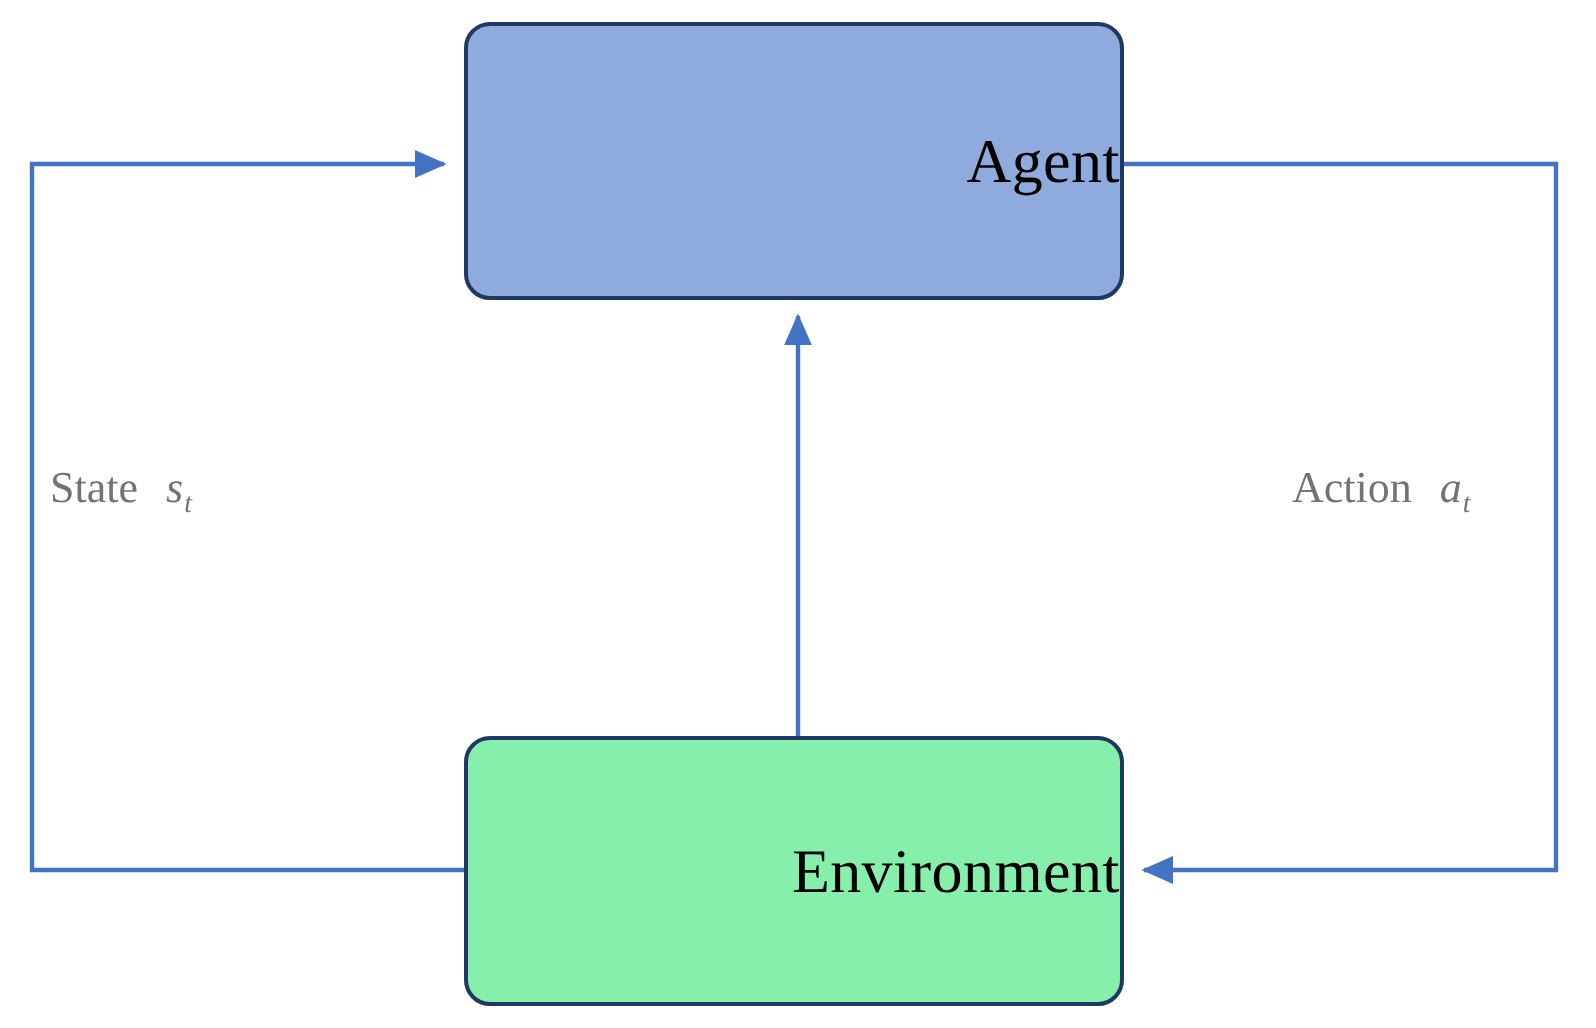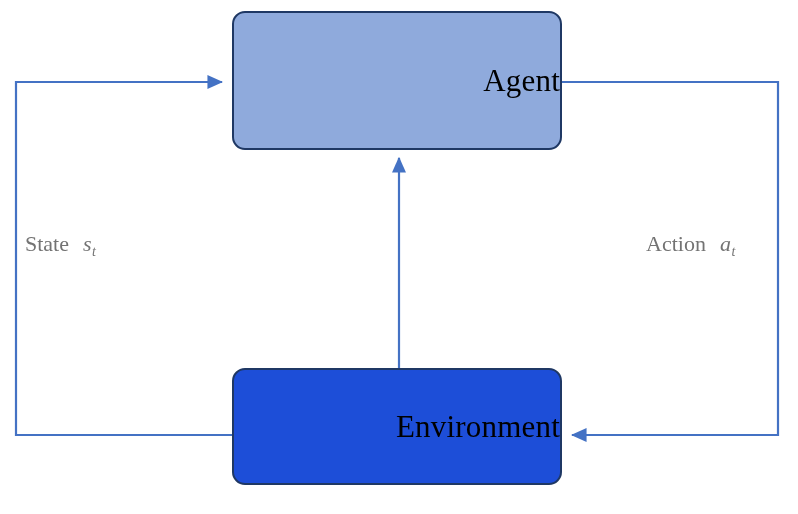--- a/index.html
+++ b/index.html
@@ -47,22 +47,22 @@
     left: 232px;
     top: 11px;
     width: 330px;
     height: 139px;
     background: #8FAADC;
   }
   #node-environment {
     left: 232px;
     top: 368px;
     width: 330px;
-    height: 117px;
-    background: #1d4ed8;
+    height: 135px;
+    background: #86efac;
   }
   .edge-label {
     position: absolute;
     white-space: nowrap;
     font-family: Liberation Serif, serif;
     font-size: 22px;
     color: #737373;
     line-height: 1;
   }
   .edge-label .sym {

